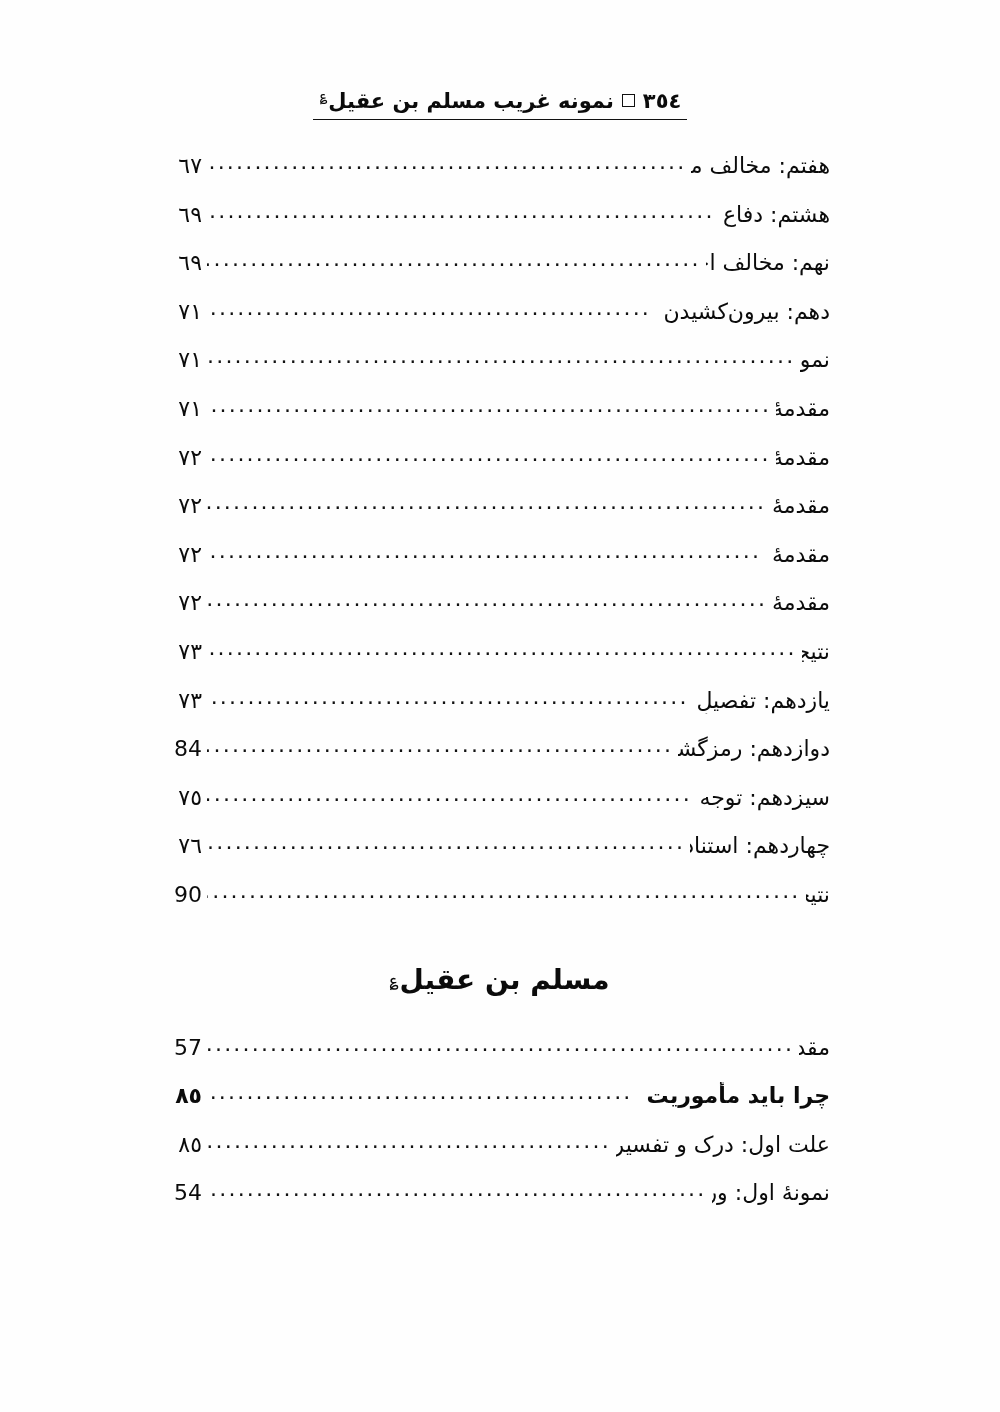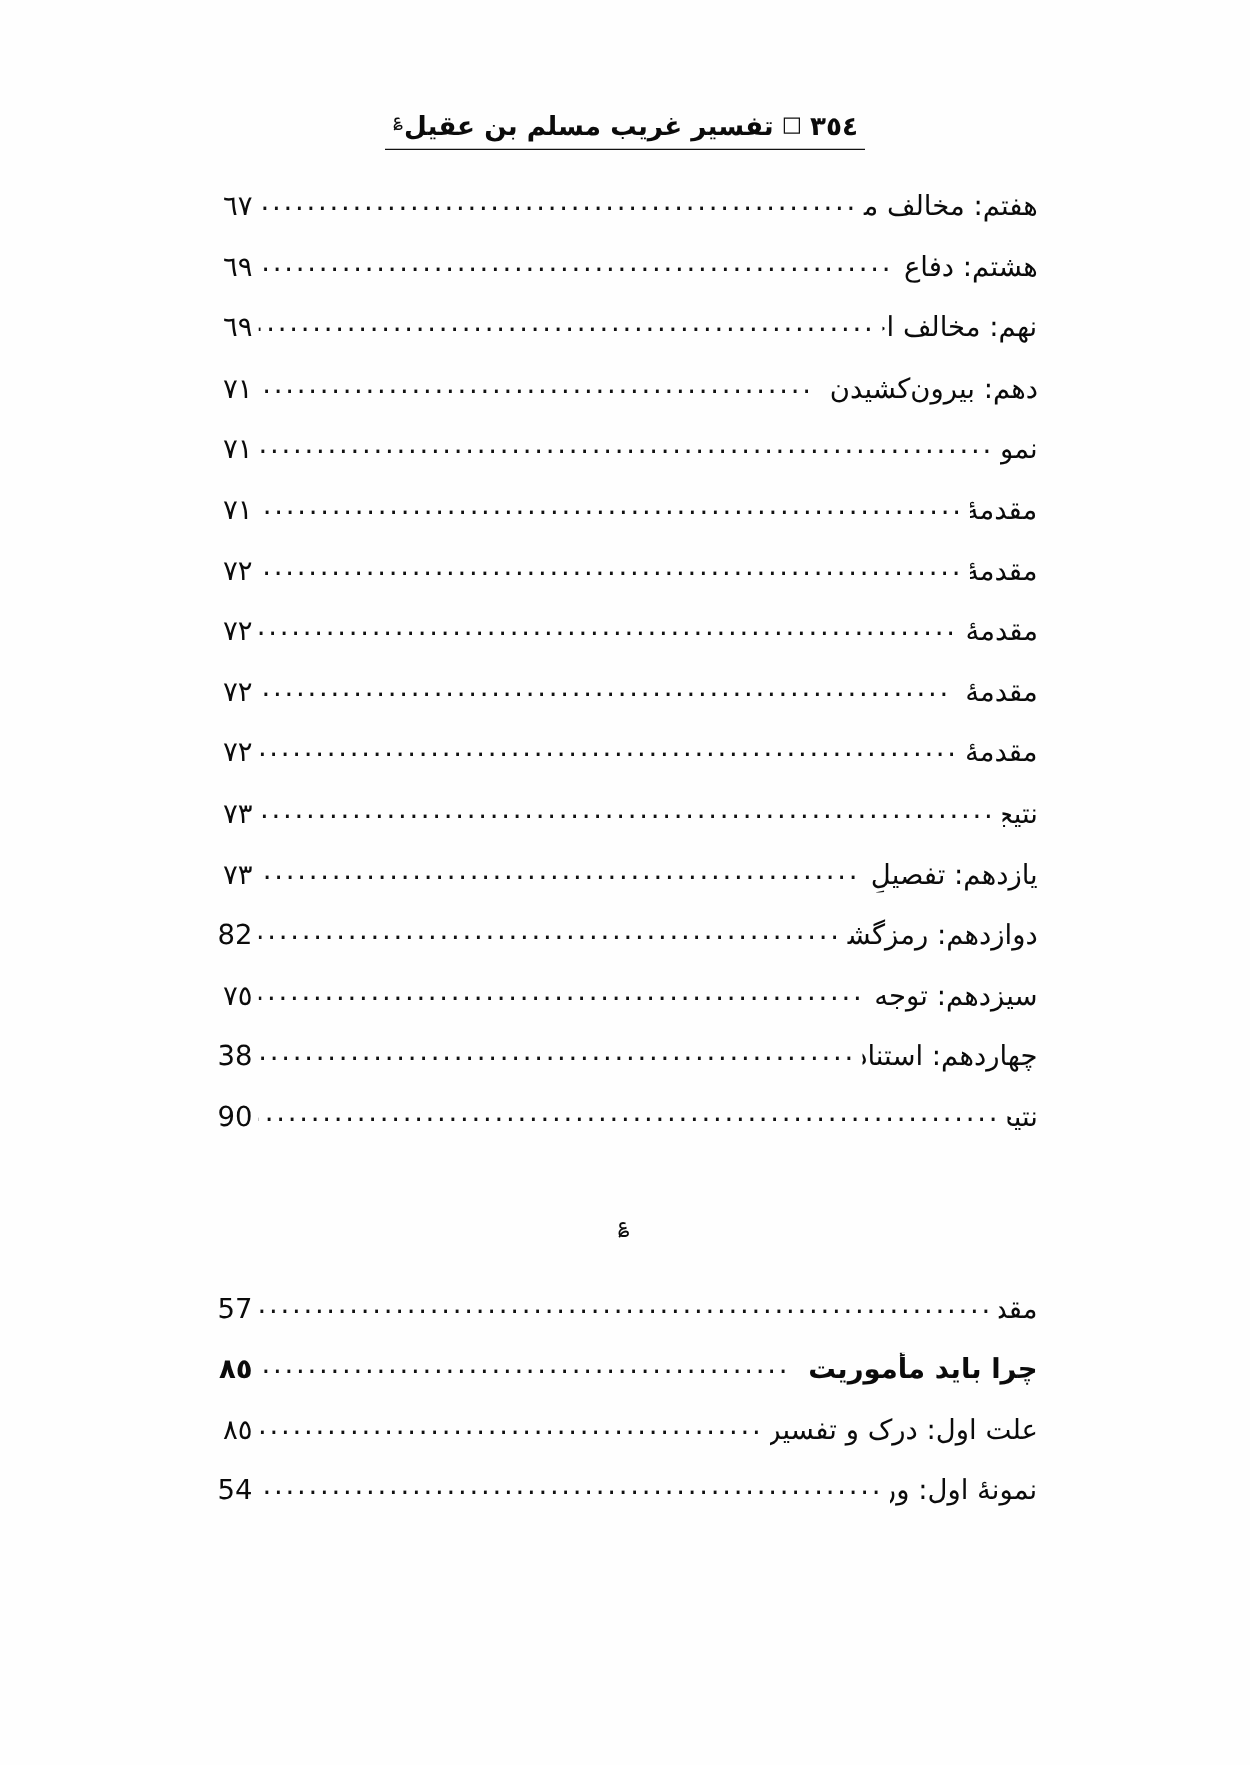--- a/index.html
+++ b/index.html
@@ -143,21 +143,21 @@
 </style>
 </head>
 <body>
 
 <div class="page">
 
   <div class="page-header">
     <div class="header-inner">
       <span class="header-folio">٣٥٤</span>
       <span class="header-sep"></span>
-      <span class="header-title"><span>تفسیر غریب مسلم بن عقیل</span><span class="honorific">؏</span></span>
+      <span class="header-title"><span>نمونه غریب مسلم بن عقیل</span><span class="honorific">؏</span></span>
     </div>
   </div>
 
   <div class="toc">
 
     <div class="toc-entry">
       <span class="entry-label">هفتم: مخالف مسلّمات یقینی نباشد</span>
       <span class="entry-leader"></span>
       <span class="entry-page">٦٧</span>
     </div>
@@ -212,39 +212,40 @@
       <span class="entry-page">٧٣</span>
     </div>
     <div class="toc-entry">
       <span class="entry-label">یازدهم: تفصیلِ آن‌چه مختصر است</span>
       <span class="entry-leader"></span>
       <span class="entry-page">٧٣</span>
     </div>
     <div class="toc-entry">
       <span class="entry-label">دوازدهم: رمزگشایی از سخن اهل‌بیت ؏</span>
       <span class="entry-leader"></span>
-      <span class="entry-page">82</span>
+      <span class="entry-page">84</span>
     </div>
     <div class="toc-entry">
       <span class="entry-label">سیزدهم: توجه به پراکندگی رخداد</span>
       <span class="entry-leader"></span>
       <span class="entry-page">٧٥</span>
     </div>
     <div class="toc-entry">
       <span class="entry-label">چهاردهم: استناد به مصادر غیرعربی</span>
       <span class="entry-leader"></span>
-      <span class="entry-page">38</span>
+      <span class="entry-page">٧٦</span>
     </div>
     <div class="toc-entry">
       <span class="entry-label">نتیجه</span>
       <span class="entry-leader"></span>
       <span class="entry-page">90</span>
     </div>
 
     <div class="toc-section-heading">
+      <span>مسلم بن عقیل</span>
       <span class="honorific">؏</span>
     </div>
     <div class="spacer-after-heading"></div>
 
     <div class="toc-entry">
       <span class="entry-label">مقدمه</span>
       <span class="entry-leader"></span>
       <span class="entry-page">57</span>
     </div>
     <div class="toc-entry bold">

